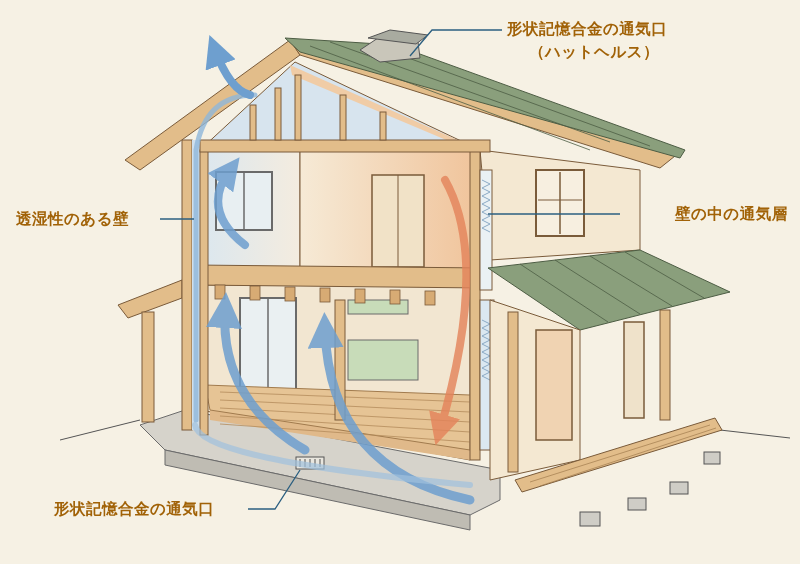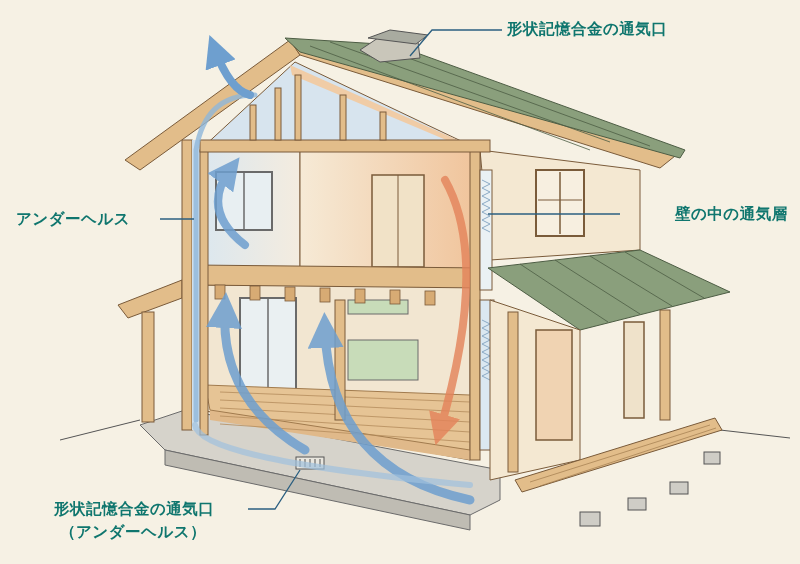--- a/index.html
+++ b/index.html
@@ -1,18 +1,18 @@
 <!DOCTYPE html>
 <html><head>
 <meta charset="utf-8">
 <style>
   html,body{margin:0;padding:0;}
   body{width:800px;height:564px;background:#f6f1e4;position:relative;overflow:hidden;font-family:"DejaVu Sans","Liberation Sans",sans-serif;}
   #scene{position:absolute;left:0;top:0;width:800px;height:564px;}
-  .label{position:absolute;color:#0f766e;font-weight:bold;font-size:15.5px;line-height:20px;white-space:nowrap;letter-spacing:0.5px;}
+  .label{position:absolute;color:#a16207;font-weight:bold;font-size:15.5px;line-height:20px;white-space:nowrap;letter-spacing:0.5px;}
   .label .sub{display:block;}
 </style>
 </head>
 <body>
 
 <svg id="scene" viewBox="0 0 800 564" xmlns="http://www.w3.org/2000/svg">
   <defs>
     <linearGradient id="warm" x1="0" y1="0" x2="1" y2="0">
       <stop offset="0" stop-color="#f6ead6"></stop>
       <stop offset="1" stop-color="#f0c39a"></stop>
@@ -180,26 +180,26 @@
   <g stroke="#2b5f80" stroke-width="1.3" fill="none">
     <polyline points="502,30 432,30 410,56"></polyline>
     <line x1="160" y1="219" x2="194" y2="219"></line>
     <line x1="488" y1="214" x2="620" y2="214"></line>
     <polyline points="248,509 275,509 300,470"></polyline>
   </g>
 </svg>
 
 <div class="label" style="left:507px;top:19px;">
   <span>形状記憶合金の通気口</span>
+  <span class="sub" style="margin-left:22px;margin-top:3px;">（ハットヘルス）</span>
 </div>
 
 <div class="label" style="left:16px;top:209px;">
-  <span>アンダーヘルス</span>
+  <span>透湿性のある壁</span>
 </div>
 
 <div class="label" style="left:675px;top:204px;">
   <span>壁の中の通気層</span>
 </div>
 
 <div class="label" style="left:54px;top:499px;">
   <span>形状記憶合金の通気口</span>
-  <span class="sub" style="margin-left:6px;margin-top:3px;">（アンダーヘルス）</span>
 </div>
 
 </body></html>

